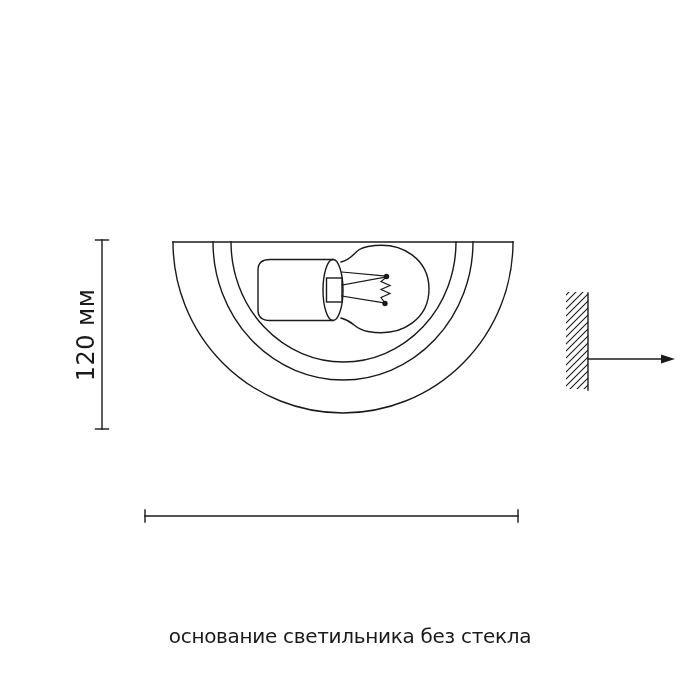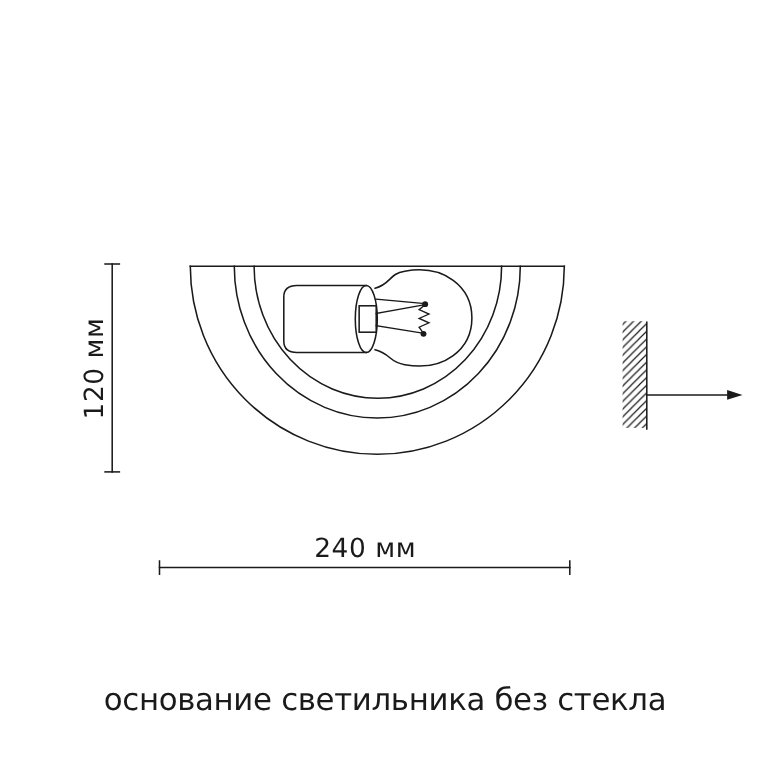--- a/index.html
+++ b/index.html
@@ -21,21 +21,21 @@
   .whitefill{fill:var(--background);stroke:var(--line);stroke-width:1.4;}
   .label{
     position:absolute;color:var(--text);white-space:nowrap;
     font-size:24px;letter-spacing:.5px;
     transform:translate(-50%,-50%);
     user-select:none;
   }
   .label.rotated{transform:translate(-50%,-50%) rotate(-90deg);}
   .caption{
     position:absolute;color:var(--text);white-space:nowrap;
-    font-size:28px;letter-spacing:-0.3px;
+    font-size:20px;letter-spacing:-0.3px;
     transform:translate(-50%,-50%);
     user-select:none;
   }
 </style>
 </head>
 <body>
 
 <div class="stage">
 
   <svg class="drawing" width="700" height="700" viewBox="0 0 700 700">
@@ -75,18 +75,17 @@
 
     <rect x="566" y="292" width="22" height="97" fill="url(#hatch)"></rect>
     <path class="stroke" d="M588 293 V390"></path>
 
     <path class="stroke" d="M588 359 H663"></path>
     <polygon class="fillblk" points="675,359 661,354.6 661,363.4"></polygon>
   </svg>
 
   <div class="label rotated" style="left:86px;top:335px;">120 мм</div>
 
-  <div class="label" style="left:332px;top:498px;">240 мм</div>
 
 
   <div class="caption" style="left:350px;top:636px;">основание светильника без стекла</div>
 
 </div>
 
 </body></html>

